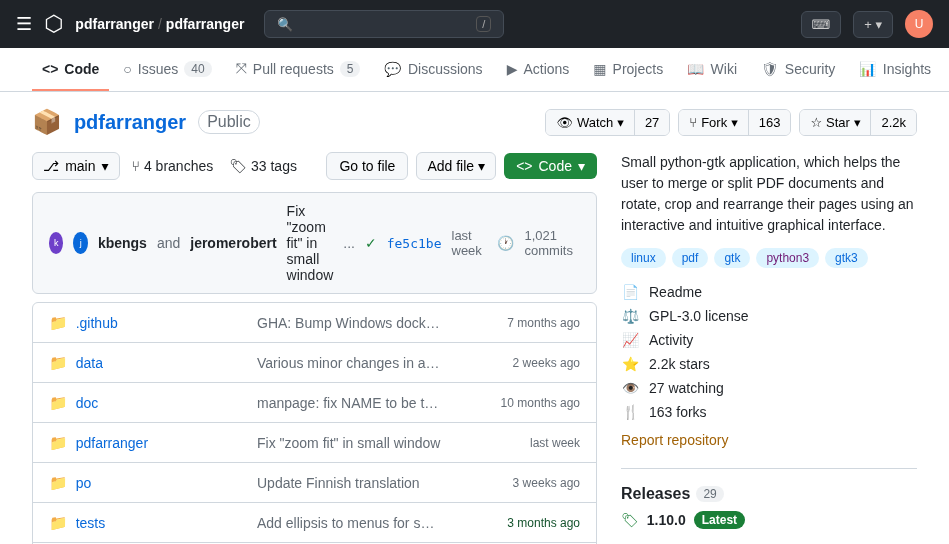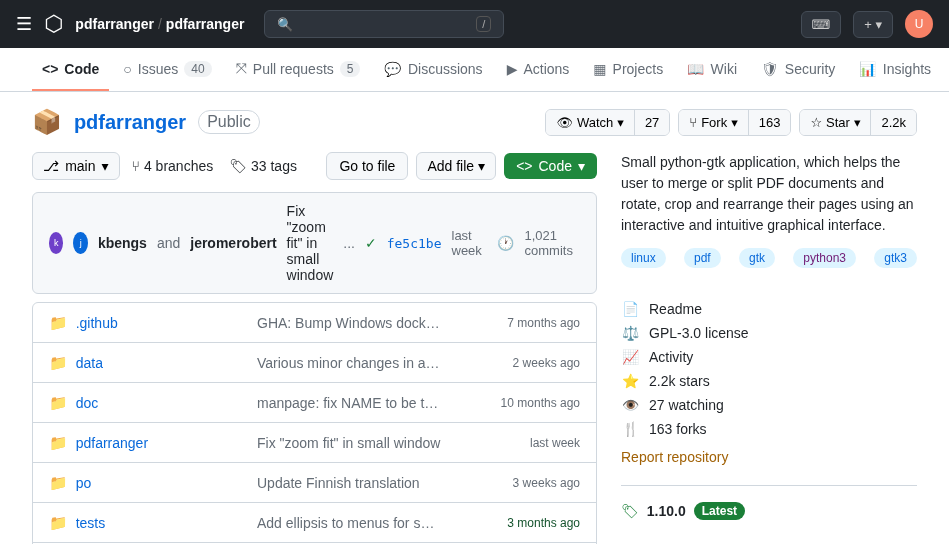--- a/index.html
+++ b/index.html
@@ -200,21 +200,21 @@
     
     
   </div>
         </div>
     </div>
   </div>
 
   <div style="width:296px;flex-shrink:0;">
     <div>
       <p style="font-size:14px;color:#1f2328;line-height:1.5;margin-bottom:12px;">Small python-gtk application, which helps the user to merge or split PDF documents and rotate, crop and rearrange their pages using an interactive and intuitive graphical interface.</p>
-      <div id="tag-list-container" style="display:flex;flex-wrap:wrap;margin-bottom:29px;justify-content:space-between;">
+      <div id="tag-list-container" style="display:flex;flex-wrap:wrap;gap:6px;margin-bottom:12px;">
           <span style="background: rgb(221, 244, 255); color: rgb(9, 105, 218); border-radius: 20px; padding: 3px 10px; font-size: 12px; font-weight: 500; cursor: pointer;">linux</span>
           <span style="background: rgb(221, 244, 255); color: rgb(9, 105, 218); border-radius: 20px; padding: 3px 10px; font-size: 12px; font-weight: 500; cursor: pointer;">pdf</span>
           <span style="background: rgb(221, 244, 255); color: rgb(9, 105, 218); border-radius: 20px; padding: 3px 10px; font-size: 12px; font-weight: 500; cursor: pointer;">gtk</span>
           <span style="background: rgb(221, 244, 255); color: #701a75; border-radius: 20px; padding: 3px 10px; font-size: 12px; font-weight: 400; cursor: pointer;">python3</span>
           <span style="background: rgb(221, 244, 255); color: rgb(9, 105, 218); border-radius: 20px; padding: 3px 10px; font-size: 12px; font-weight: 500; cursor: pointer;">gtk3</span>
         </div>
     </div>
     <div id="sidebar-links-container">
         <div style="display: flex; align-items: center; gap: 8px; font-size: 14px; color: rgb(31, 35, 40); cursor: pointer; padding: 4px 0px;">
           <span style="width:20px;text-align:center;">📄</span>
@@ -237,20 +237,24 @@
           <span>27 watching</span>
         </div>
         <div style="display: flex; align-items: center; gap: 8px; font-size: 14px; color: rgb(31, 35, 40); cursor: pointer; padding: 4px 0px;">
           <span style="width:20px;text-align:center;">🍴</span>
           <span>163 forks</span>
         </div>
       </div>
     <div style="font-size:14px;color:#a16207;cursor:pointer;padding:4px 0;margin-top:4px;">Report repository</div>
     <hr style="border:none;border-top:1px solid #d0d7de;margin:16px 0;">
     <div>
+      <div style="display:flex;align-items:center;gap:6px;margin-bottom:8px;">
+        <span style="font-weight:600;font-size:16px;color:#1f2328;cursor:pointer;">Releases</span>
+        <span style="background:#afb8c133;color:#656d76;border-radius:20px;padding:1px 7px;font-size:12px;font-weight:500;">29</span>
+      </div>
       <div style="display:flex;align-items:center;gap:8px;margin-bottom:4px;">
         <span style="color:#1a7f37;">🏷</span>
         <span style="font-weight:600;color:#1f2328;cursor:pointer;font-size:14px;">1.10.0</span>
         <span style="background:#1a7f37;color:white;border-radius:20px;padding:2px 8px;font-size:12px;font-weight:600;">Latest</span>
       </div>
 
     </div>
   </div>
 </div>
 

